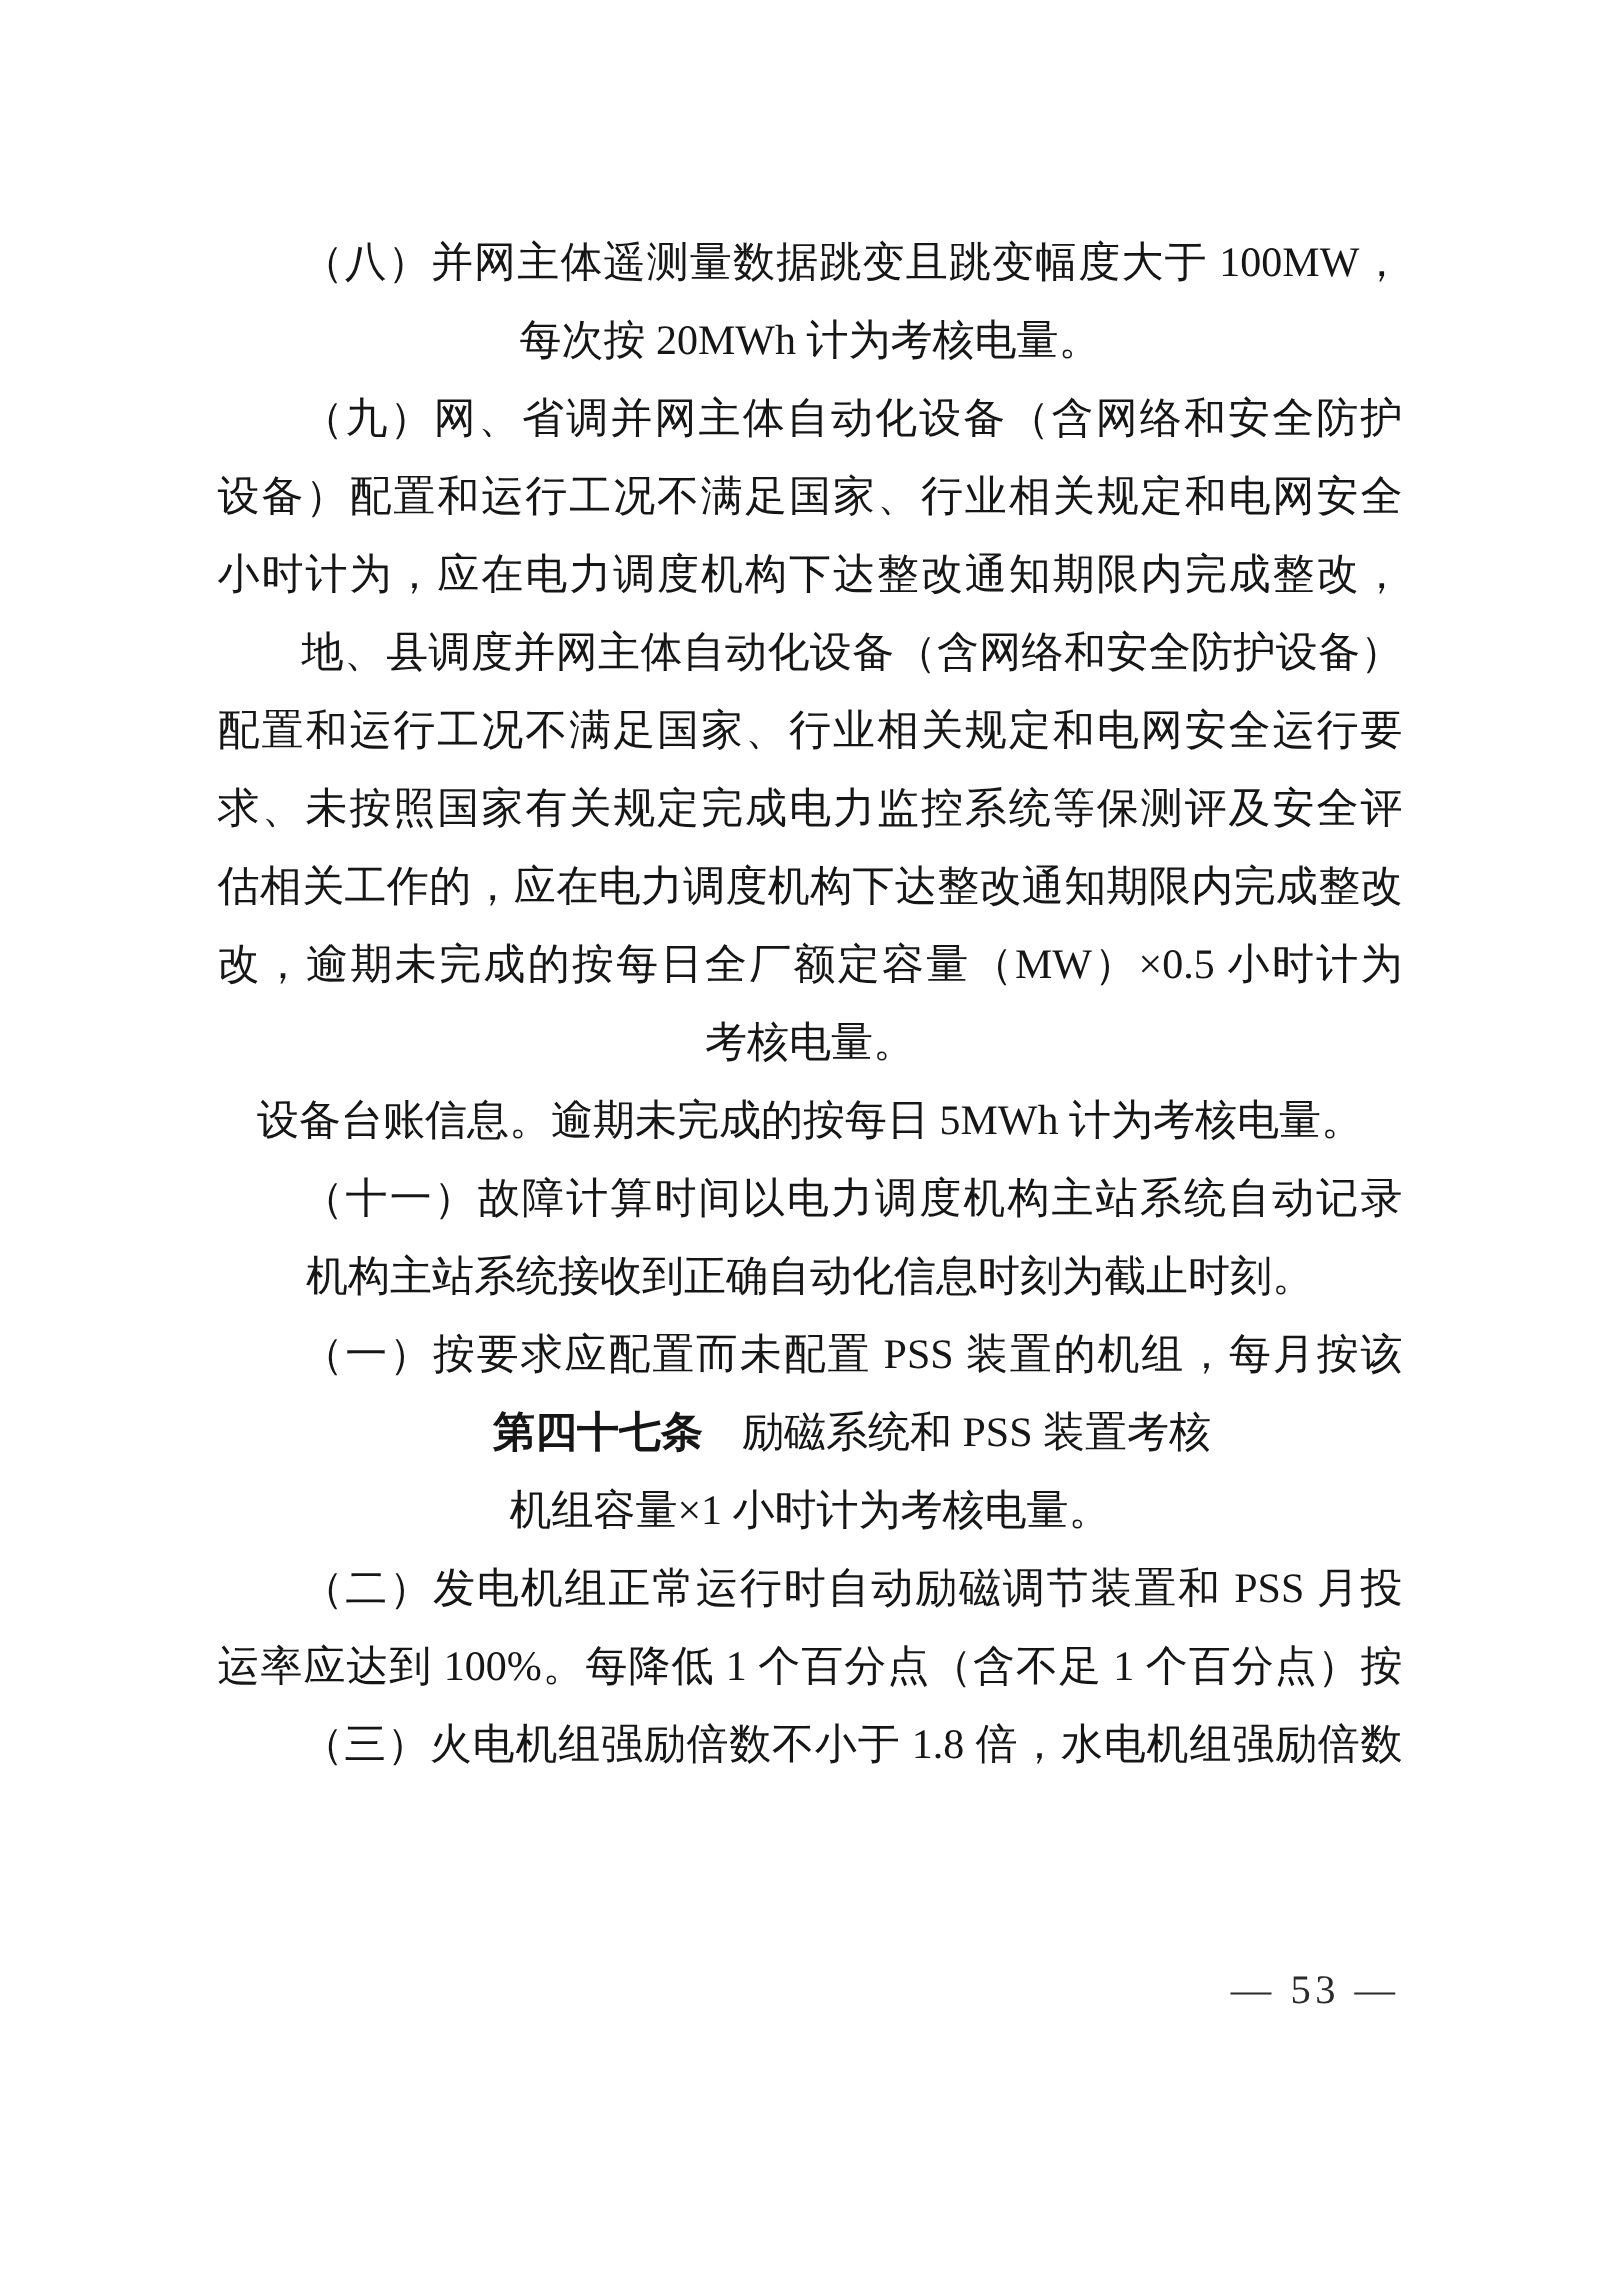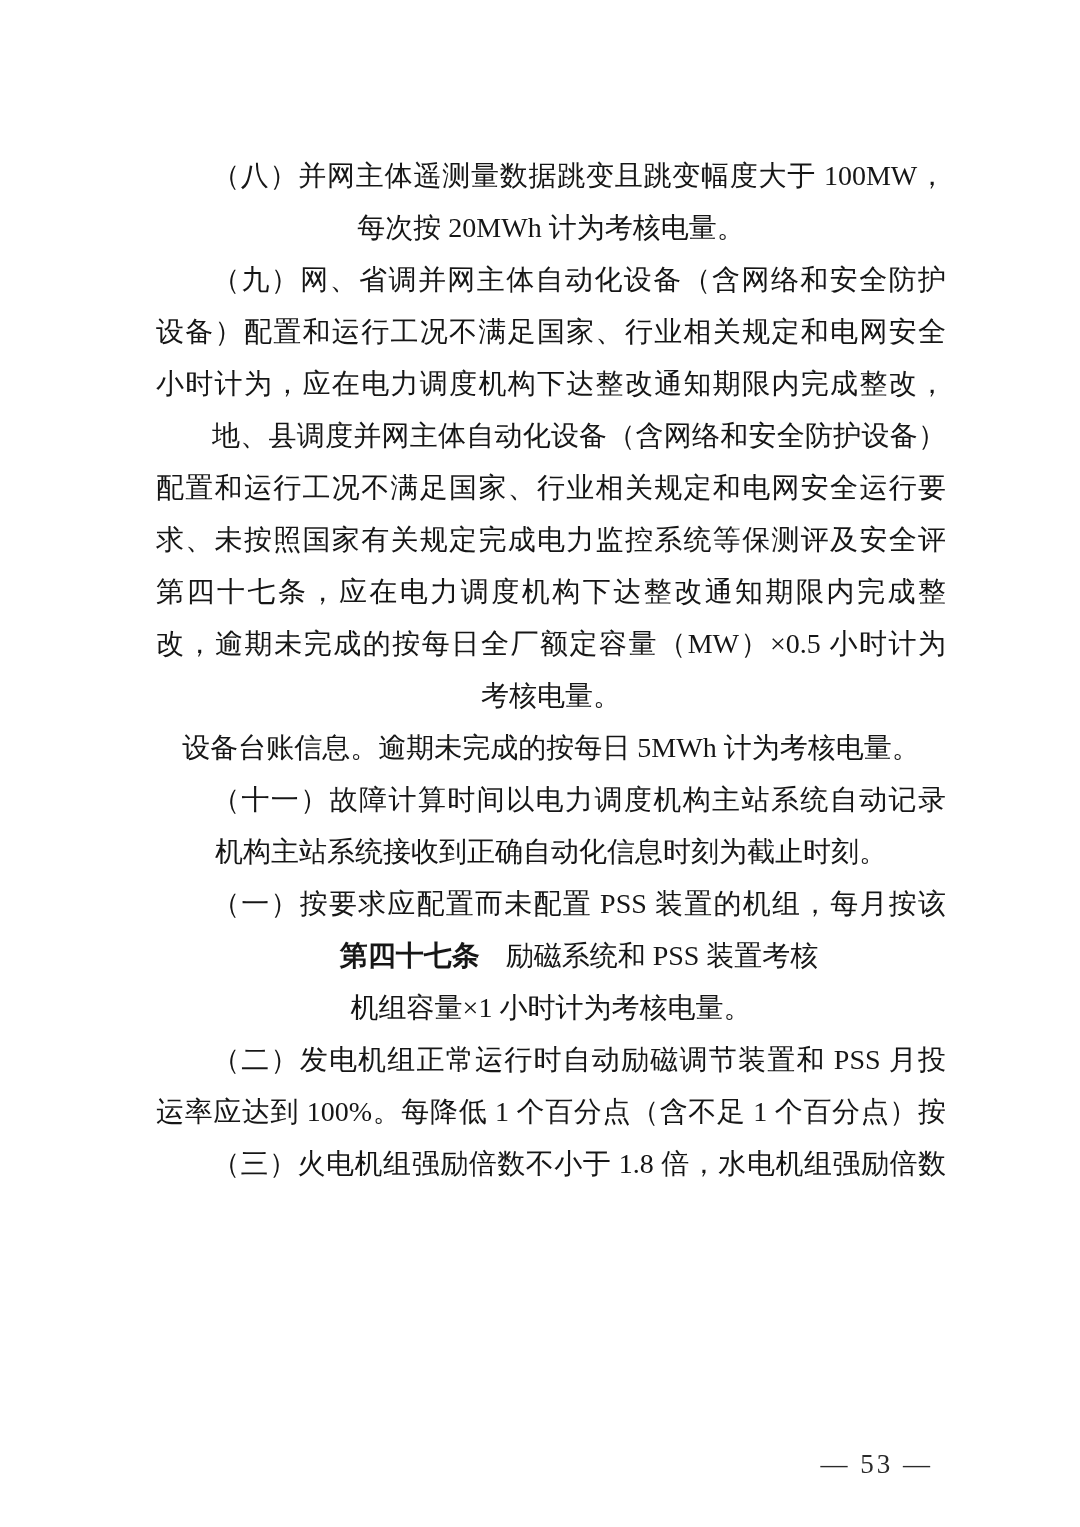--- a/index.html
+++ b/index.html
@@ -15,21 +15,21 @@
     overflow: hidden;
   }
   .page {
     position: absolute;
     inset: 0;
     background: #ffffff;
     color: #161616;
   }
   .doc {
     position: absolute;
-    left: 156px;
+    left: 145px;
     top: 150px;
     width: 790px;
     font-size: 28px;
     line-height: 52px;
     color: #161616;
   }
   .line {
     height: 52px;
     overflow: hidden;
     text-align: center;
@@ -43,42 +43,42 @@
     text-align-last: justify;
   }
   .heading-label {
     font-weight: bold;
   }
   .heading-title {
     padding-left: 26px;
   }
   .page-number {
     position: absolute;
-    top: 1449px;
+    top: 1311px;
     right: 147px;
     font-size: 27px;
     letter-spacing: 3px;
     color: #2a2a2a;
     white-space: nowrap;
   }
 </style>
 </head>
 <body>
 
 <div class="page">
   <div class="doc">
     <div class="line indent fill">（八）并网主体遥测量数据跳变且跳变幅度大于 100MW，</div>
     <div class="line">每次按 20MWh 计为考核电量。</div>
     <div class="line indent fill">（九）网、省调并网主体自动化设备（含网络和安全防护</div>
     <div class="line fill">设备）配置和运行工况不满足国家、行业相关规定和电网安全</div>
     <div class="line fill">小时计为，应在电力调度机构下达整改通知期限内完成整改，</div>
     <div class="line indent fill">地、县调度并网主体自动化设备（含网络和安全防护设备）</div>
     <div class="line fill">配置和运行工况不满足国家、行业相关规定和电网安全运行要</div>
     <div class="line fill">求、未按照国家有关规定完成电力监控系统等保测评及安全评</div>
-    <div class="line fill">第四十七条，应在电力调度机构下达整改通知期限内完成整</div>
+    <div class="line fill">估相关工作的，应在电力调度机构下达整改通知期限内完成整改</div>
     <div class="line fill">改，逾期未完成的按每日全厂额定容量（MW）×0.5 小时计为</div>
     <div class="line">考核电量。</div>
     <div class="line">设备台账信息。逾期未完成的按每日 5MWh 计为考核电量。</div>
     <div class="line indent fill">（十一）故障计算时间以电力调度机构主站系统自动记录</div>
     <div class="line">机构主站系统接收到正确自动化信息时刻为截止时刻。</div>
     <div class="line indent fill">（一）按要求应配置而未配置 PSS 装置的机组，每月按该</div>
     <div class="line indent">
       <span class="heading-label">第四十七条</span><span class="heading-title">励磁系统和 PSS 装置考核</span>
     </div>
     <div class="line">机组容量×1 小时计为考核电量。</div>

